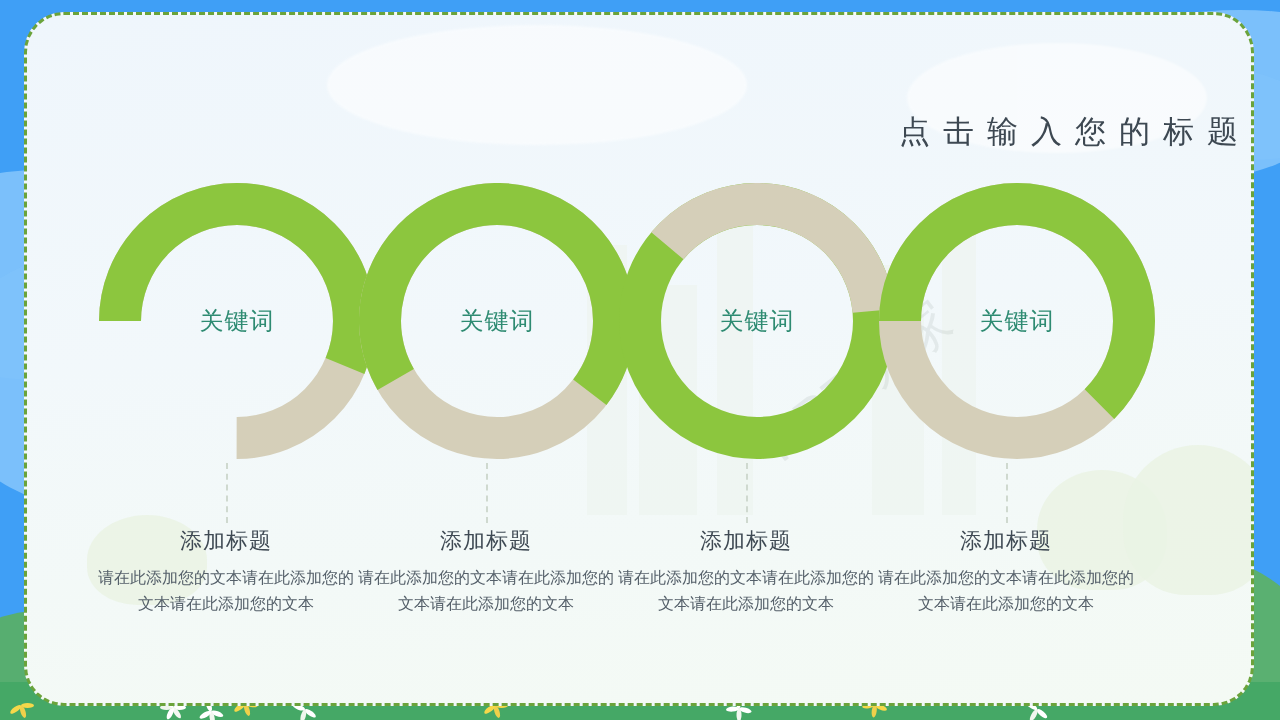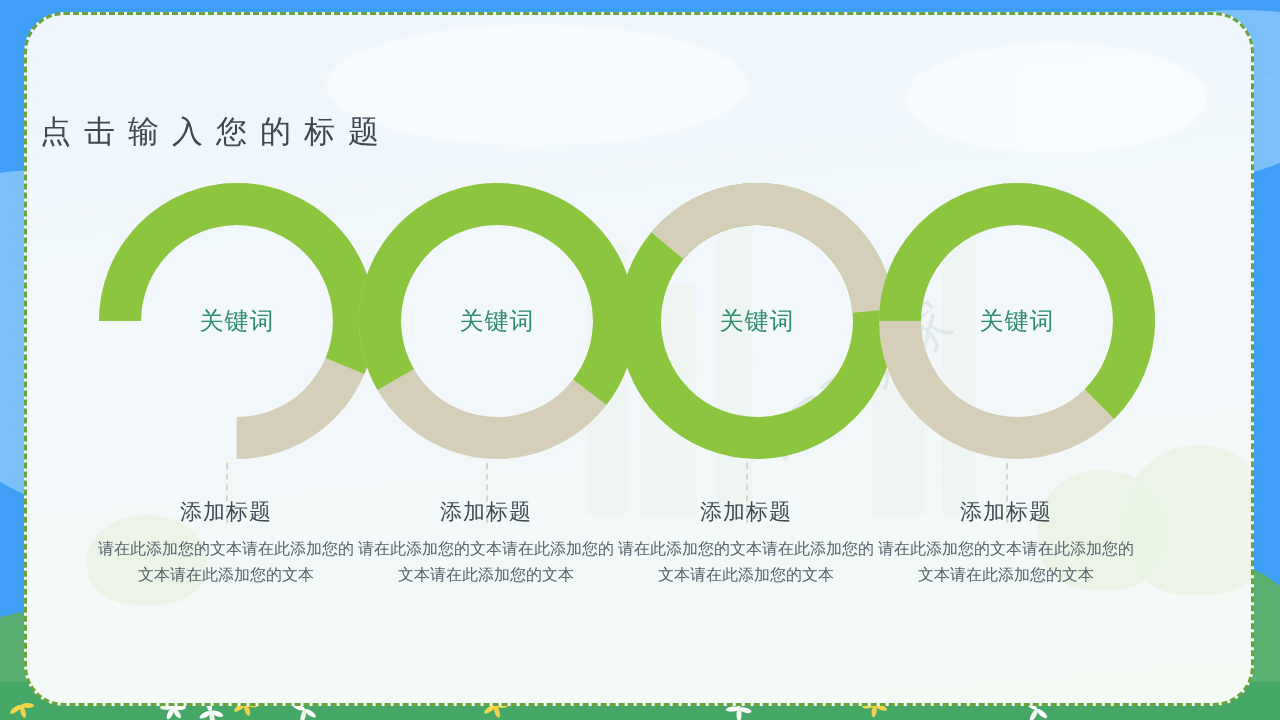--- a/index.html
+++ b/index.html
@@ -79,21 +79,21 @@
     position:absolute; left:720px; top:330px;
     transform:rotate(-38deg);
     font-size:54px; color:#9aa6a0; opacity:.17;
     letter-spacing:2px; font-family:"Liberation Sans", sans-serif;
     white-space:nowrap; pointer-events:none;
   }
 
   
   #page-title {
     position:absolute; left:0; top:96px; width:100%;
-    text-align:left;
+    text-align:right;
     font-size:31px; color:#3d4852; letter-spacing:13px;
     text-indent:13px;
     font-family:"Liberation Serif", serif;
   }
 
   
   .rings { position:absolute; left:0; top:0; width:100%; height:100%; }
   .ring {
     position:absolute; width:276px; height:276px;
   }
@@ -106,21 +106,21 @@
   }
 
   
   .connector {
     position:absolute; width:0; border-left:2px dashed #cfd9cf;
     height:60px;
   }
 
   
   .blocks {
-    position:absolute; left:0; top:482px; width:100%; height:180px;
+    position:absolute; left:0; top:511px; width:100%; height:180px;
   }
   .block {
     position:absolute; width:262px; text-align:center;
   }
   .block .b-title {
     font-size:22px; color:#3f4a54; letter-spacing:1px; margin-bottom:9px;
     font-family:"Liberation Serif", serif;
   }
   .block .b-body {
     font-size:16px; color:#55606a; line-height:1.62;

